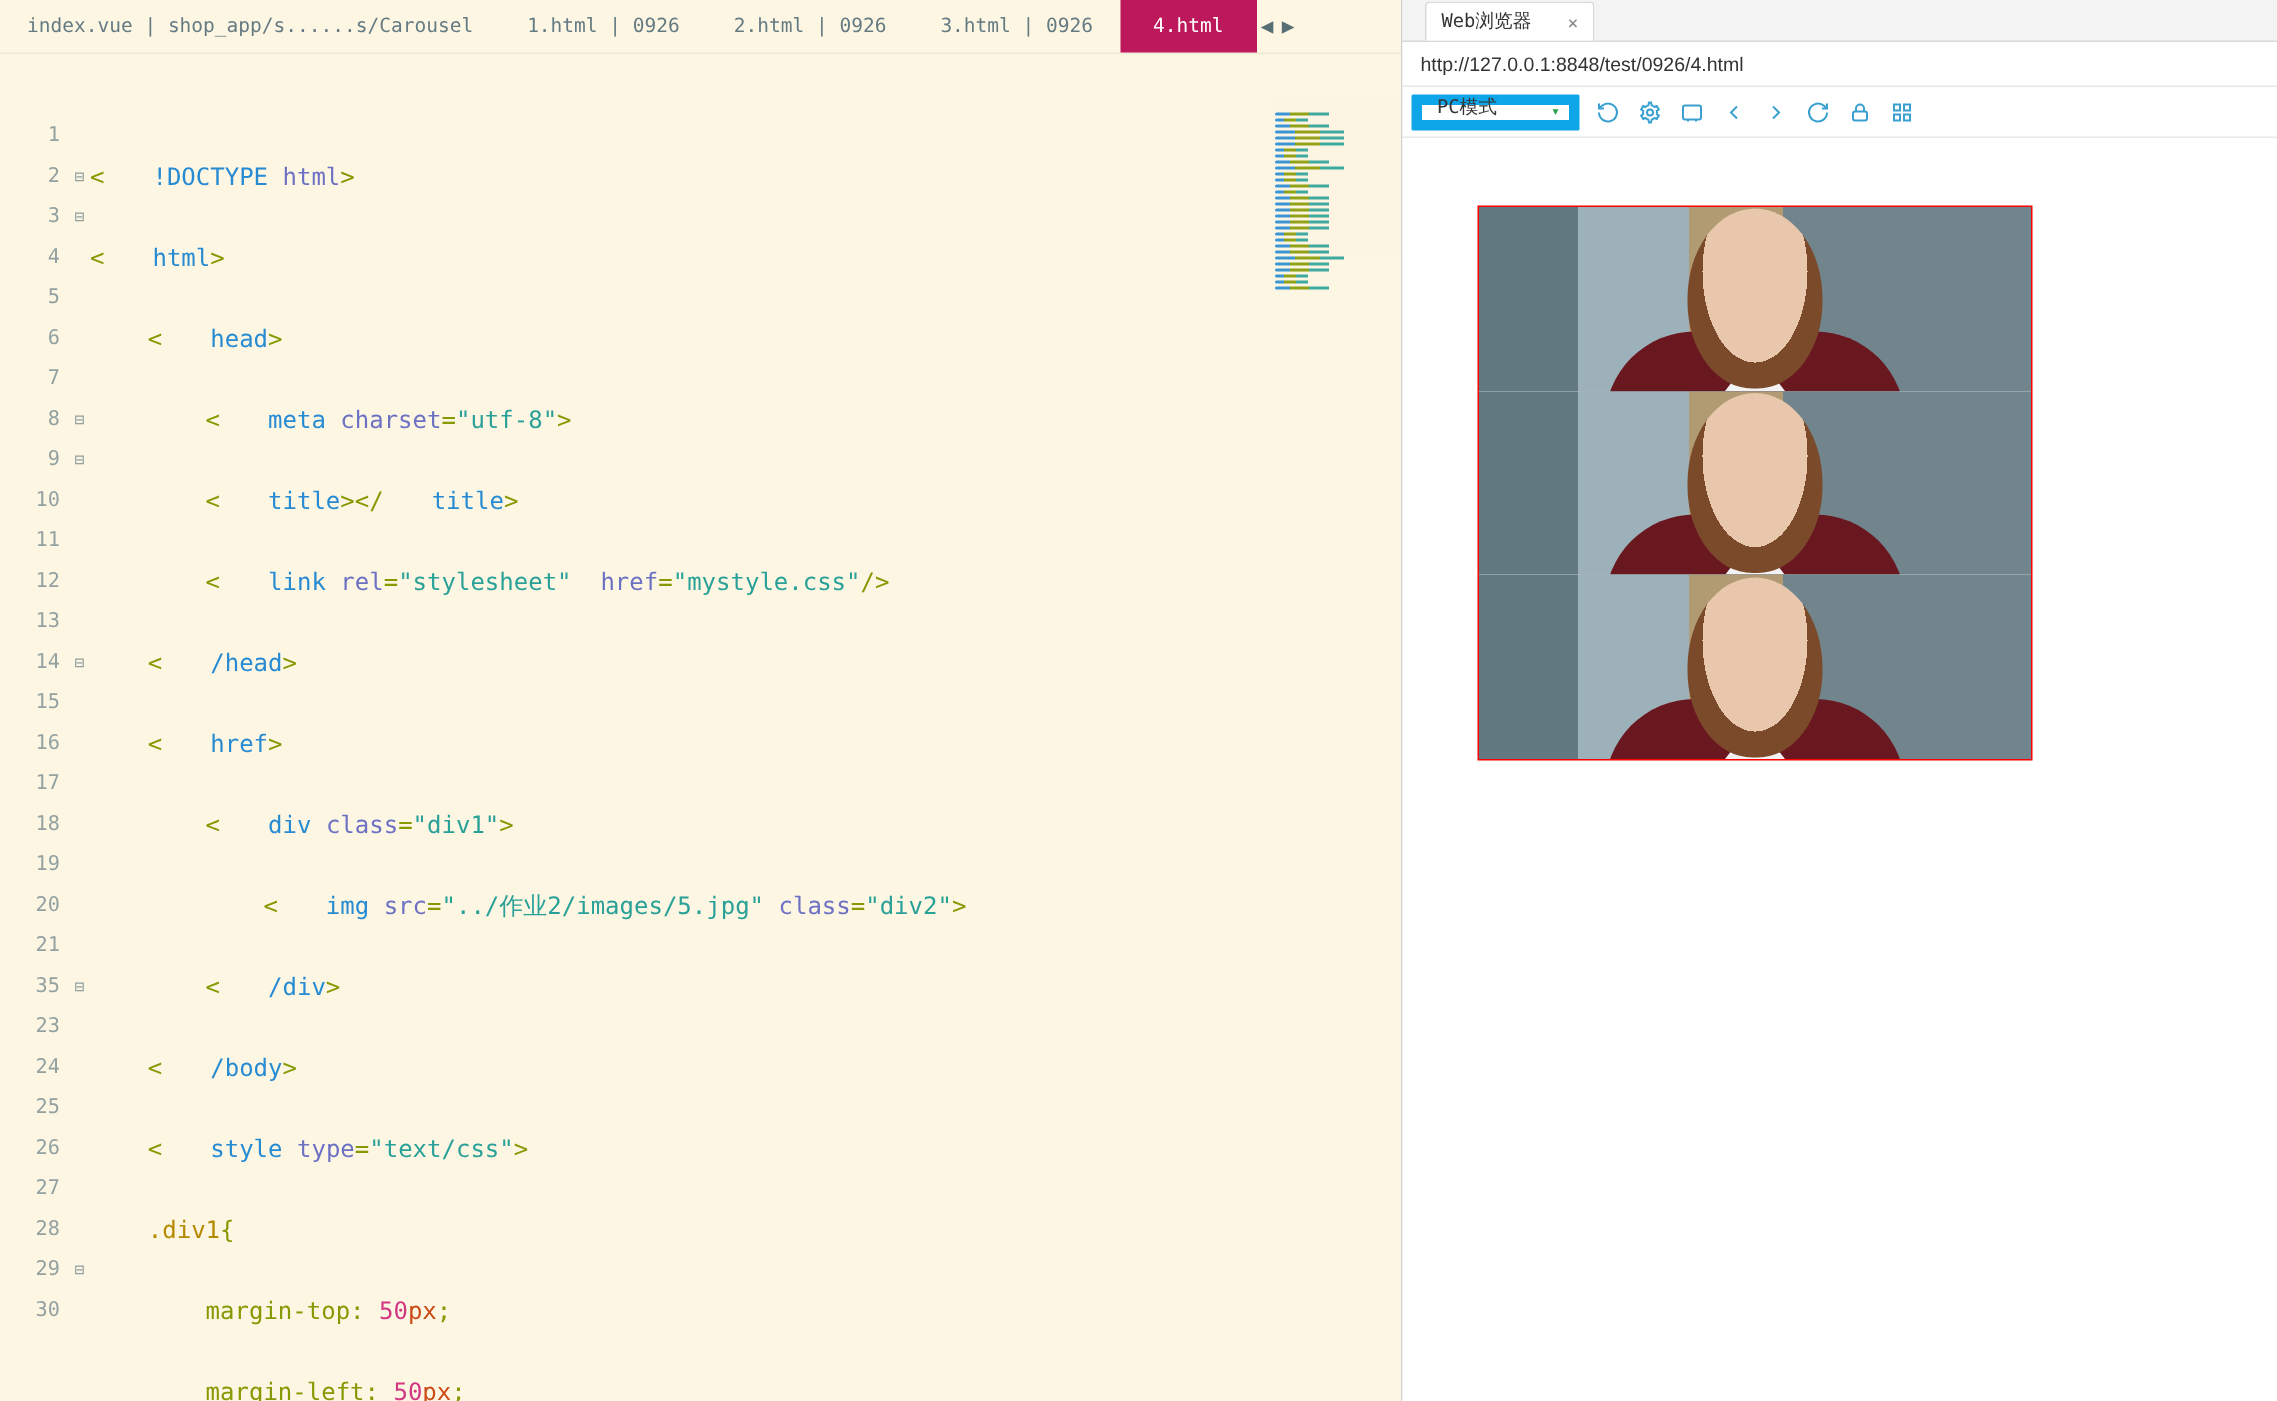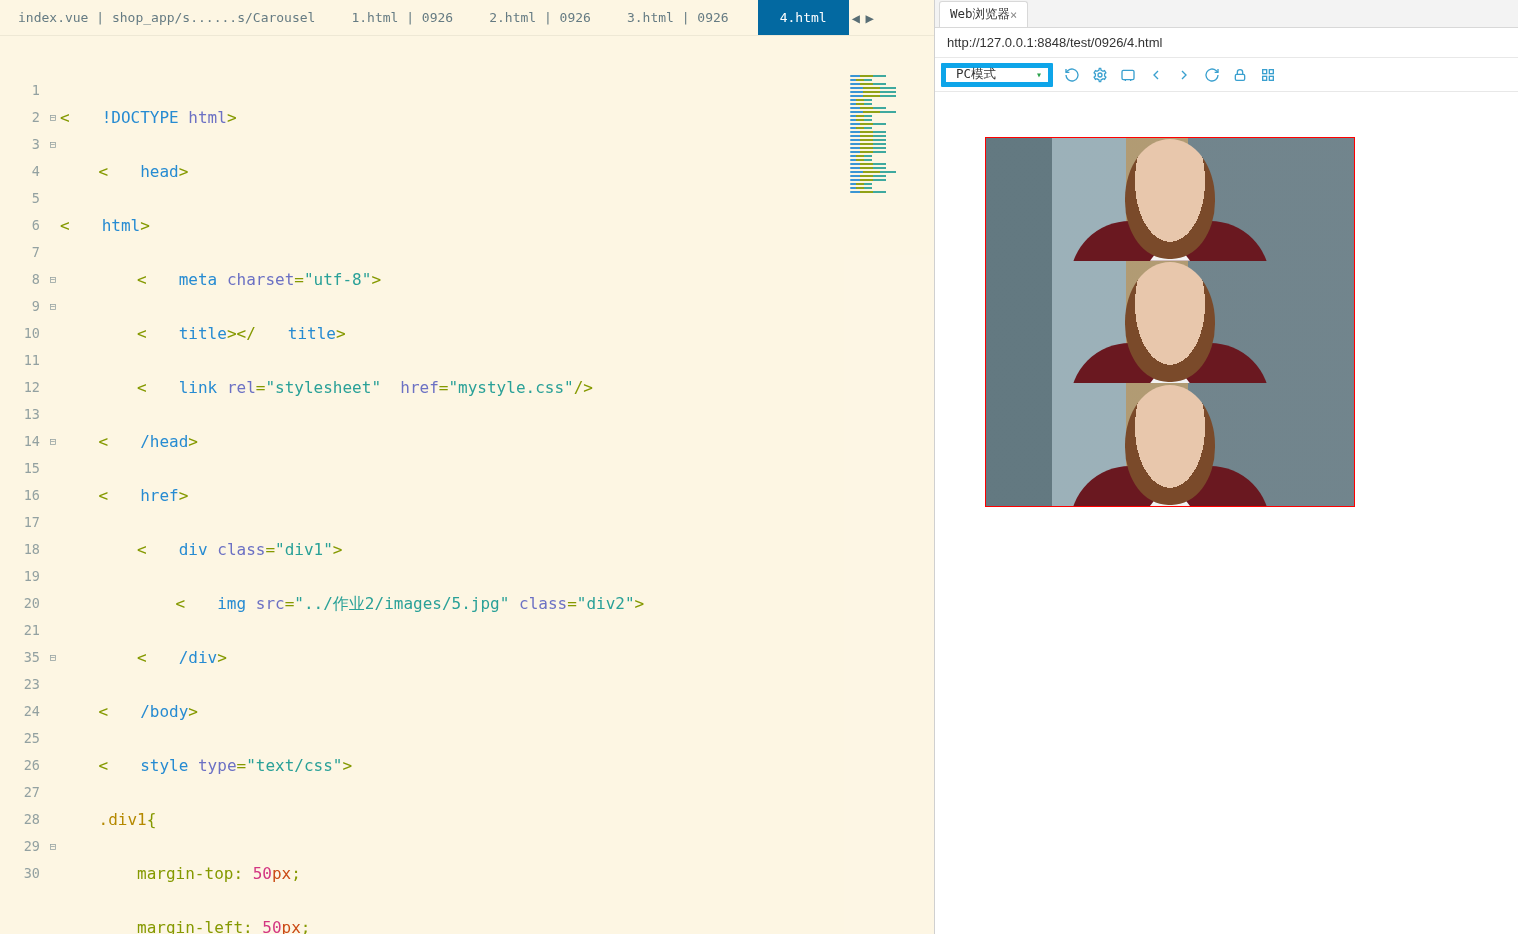--- a/index.html
+++ b/index.html
@@ -33,25 +33,24 @@
     padding: 0 18px;
     height: 100%;
     display: flex;
     align-items: center;
     color: #657b83;
     cursor: pointer;
     font-size: 13px;
     white-space: nowrap;
   }
   .tab.active {
-    background: #0369a1;
+    background: #be185d;
     color: #fff;
     font-weight: 500;
     padding: 0 22px;
-    margin-left: 11px;
   }
   .tab-nav-arrow {
     width: 14px;
     text-align: center;
     color: #586e75;
     cursor: pointer;
     font-size: 14px;
     line-height: 36px;
   }
 
@@ -151,22 +150,22 @@
   .browser-tab {
     background: #fff;
     border: 1px solid #d8d8d8;
     border-bottom: none;
     height: 26px;
     display: flex;
     align-items: center;
     padding: 0 10px;
     font-size: 12.5px;
     color: #333;
-    gap: 0;
-    margin-left: 4px;
+    gap: 24px;
+    margin-left: 15px;
     border-radius: 3px 3px 0 0;
   }
   .browser-tab .close { color: #888; cursor: pointer; font-size: 12px; }
 
   .url-bar {
     height: 30px;
     display: flex;
     align-items: center;
     border-bottom: 1px solid #e8e8e8;
     padding: 0 6px;
@@ -187,22 +186,22 @@
     height: 34px;
     display: flex;
     align-items: center;
     padding: 0 6px;
     gap: 10px;
     border-bottom: 1px solid #e8e8e8;
     background: #fff;
   }
   .mode-select {
     display: flex;
-    align-items: center;
-    border: 5px solid #0ea5e9;
+    align-items: flex-end;
+    border: 7px solid #0ea5e9;
     height: 24px;
     background: #fff;
     font-size: 12.5px;
     color: #333;
     padding: 0 6px 0 10px;
     cursor: pointer;
     min-width: 112px;
     justify-content: space-between;
     border-radius: 1px;
   }
@@ -371,22 +370,22 @@
           <div class="fold-mark"></div>
           <div class="fold-mark"></div>
           <div class="fold-mark"></div>
           <div class="fold-mark"></div>
         <div class="fold-mark">⊟</div>
         <div class="fold-mark"></div>
       </div>
 
       <div class="code">
 <div class="code-line"><span class="punc">&lt;</span><span class="tagn">!DOCTYPE</span><span> </span><span class="attr">html</span><span class="punc">&gt;</span></div>
+<div class="code-line"><span class="punc">&lt;</span><span class="tagn">html</span><span class="punc">&gt;</span></div>
 <div class="code-line">    <span class="punc">&lt;</span><span class="tagn">head</span><span class="punc">&gt;</span></div>
-<div class="code-line"><span class="punc">&lt;</span><span class="tagn">html</span><span class="punc">&gt;</span></div>
 <div class="code-line">        <span class="punc">&lt;</span><span class="tagn">meta</span> <span class="attr">charset</span><span class="punc">=</span><span class="str">"utf-8"</span><span class="punc">&gt;</span></div>
 <div class="code-line">        <span class="punc">&lt;</span><span class="tagn">title</span><span class="punc">&gt;&lt;/</span><span class="tagn">title</span><span class="punc">&gt;</span></div>
 <div class="code-line">        <span class="punc">&lt;</span><span class="tagn">link</span> <span class="attr">rel</span><span class="punc">=</span><span class="str">"stylesheet"</span>  <span class="attr">href</span><span class="punc">=</span><span class="str">"mystyle.css"</span><span class="punc">/&gt;</span></div>
 <div class="code-line">    <span class="punc">&lt;</span><span class="tagn">/head</span><span class="punc">&gt;</span></div>
 <div class="code-line">    <span class="punc">&lt;</span><span class="tagn">href</span><span class="punc">&gt;</span></div>
 <div class="code-line">        <span class="punc">&lt;</span><span class="tagn">div</span> <span class="attr">class</span><span class="punc">=</span><span class="str">"div1"</span><span class="punc">&gt;</span></div>
 <div class="code-line">            <span class="punc">&lt;</span><span class="tagn">img</span> <span class="attr">src</span><span class="punc">=</span><span class="str">"../作业2/images/5.jpg"</span> <span class="attr">class</span><span class="punc">=</span><span class="str">"div2"</span><span class="punc">&gt;</span></div>
 <div class="code-line">        <span class="punc">&lt;</span><span class="tagn">/div</span><span class="punc">&gt;</span></div>
 <div class="code-line">    <span class="punc">&lt;</span><span class="tagn">/body</span><span class="punc">&gt;</span></div>
 <div class="code-line">    <span class="punc">&lt;</span><span class="tagn">style</span> <span class="attr">type</span><span class="punc">=</span><span class="str">"text/css"</span><span class="punc">&gt;</span></div>

